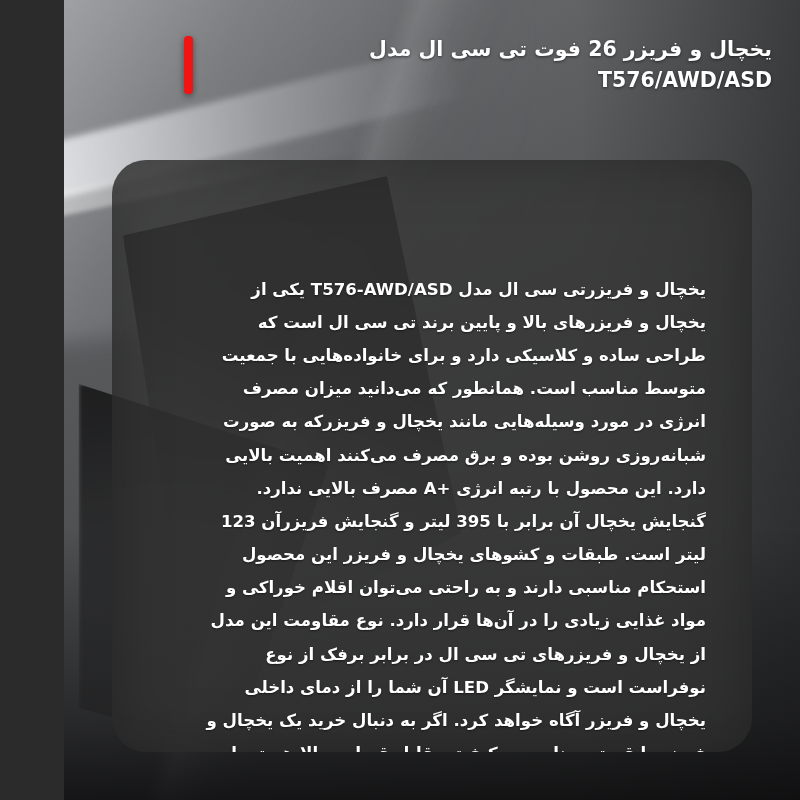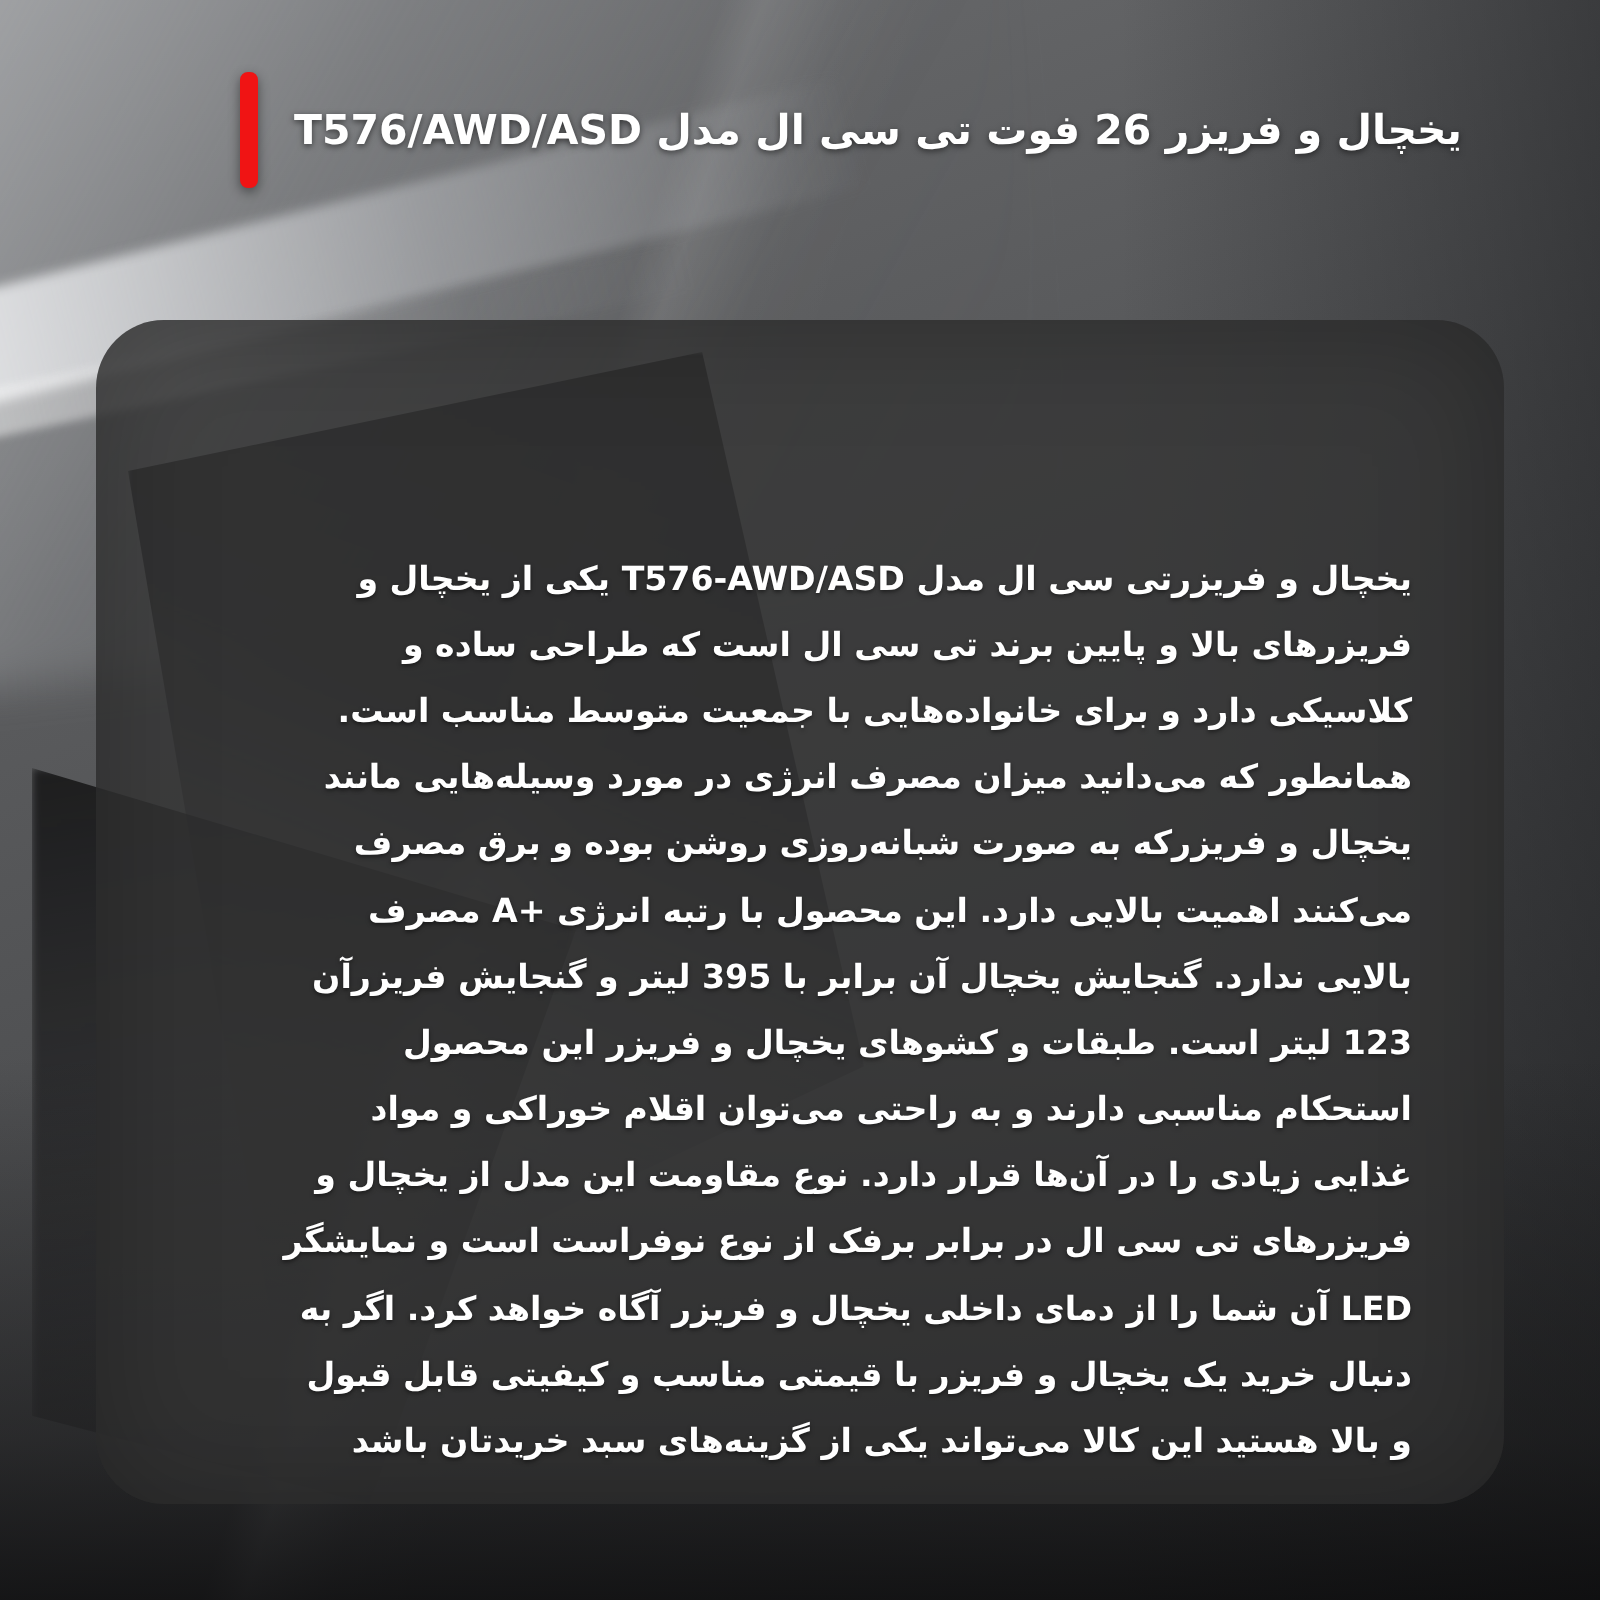--- a/index.html
+++ b/index.html
@@ -9,21 +9,21 @@
   body {
     width: 800px;
     height: 800px;
     font-family: "DejaVu Sans", "Liberation Sans", sans-serif;
     background: #2b2b2b;
     overflow: hidden;
   }
 
   .page {
     position: relative;
-    width: 800px;
+    width: 736px;
     height: 800px;
     overflow: hidden;
     background: #4a4a4a;
   }
 
   
   .bg {
     position: absolute;
     inset: 0;
     background:

